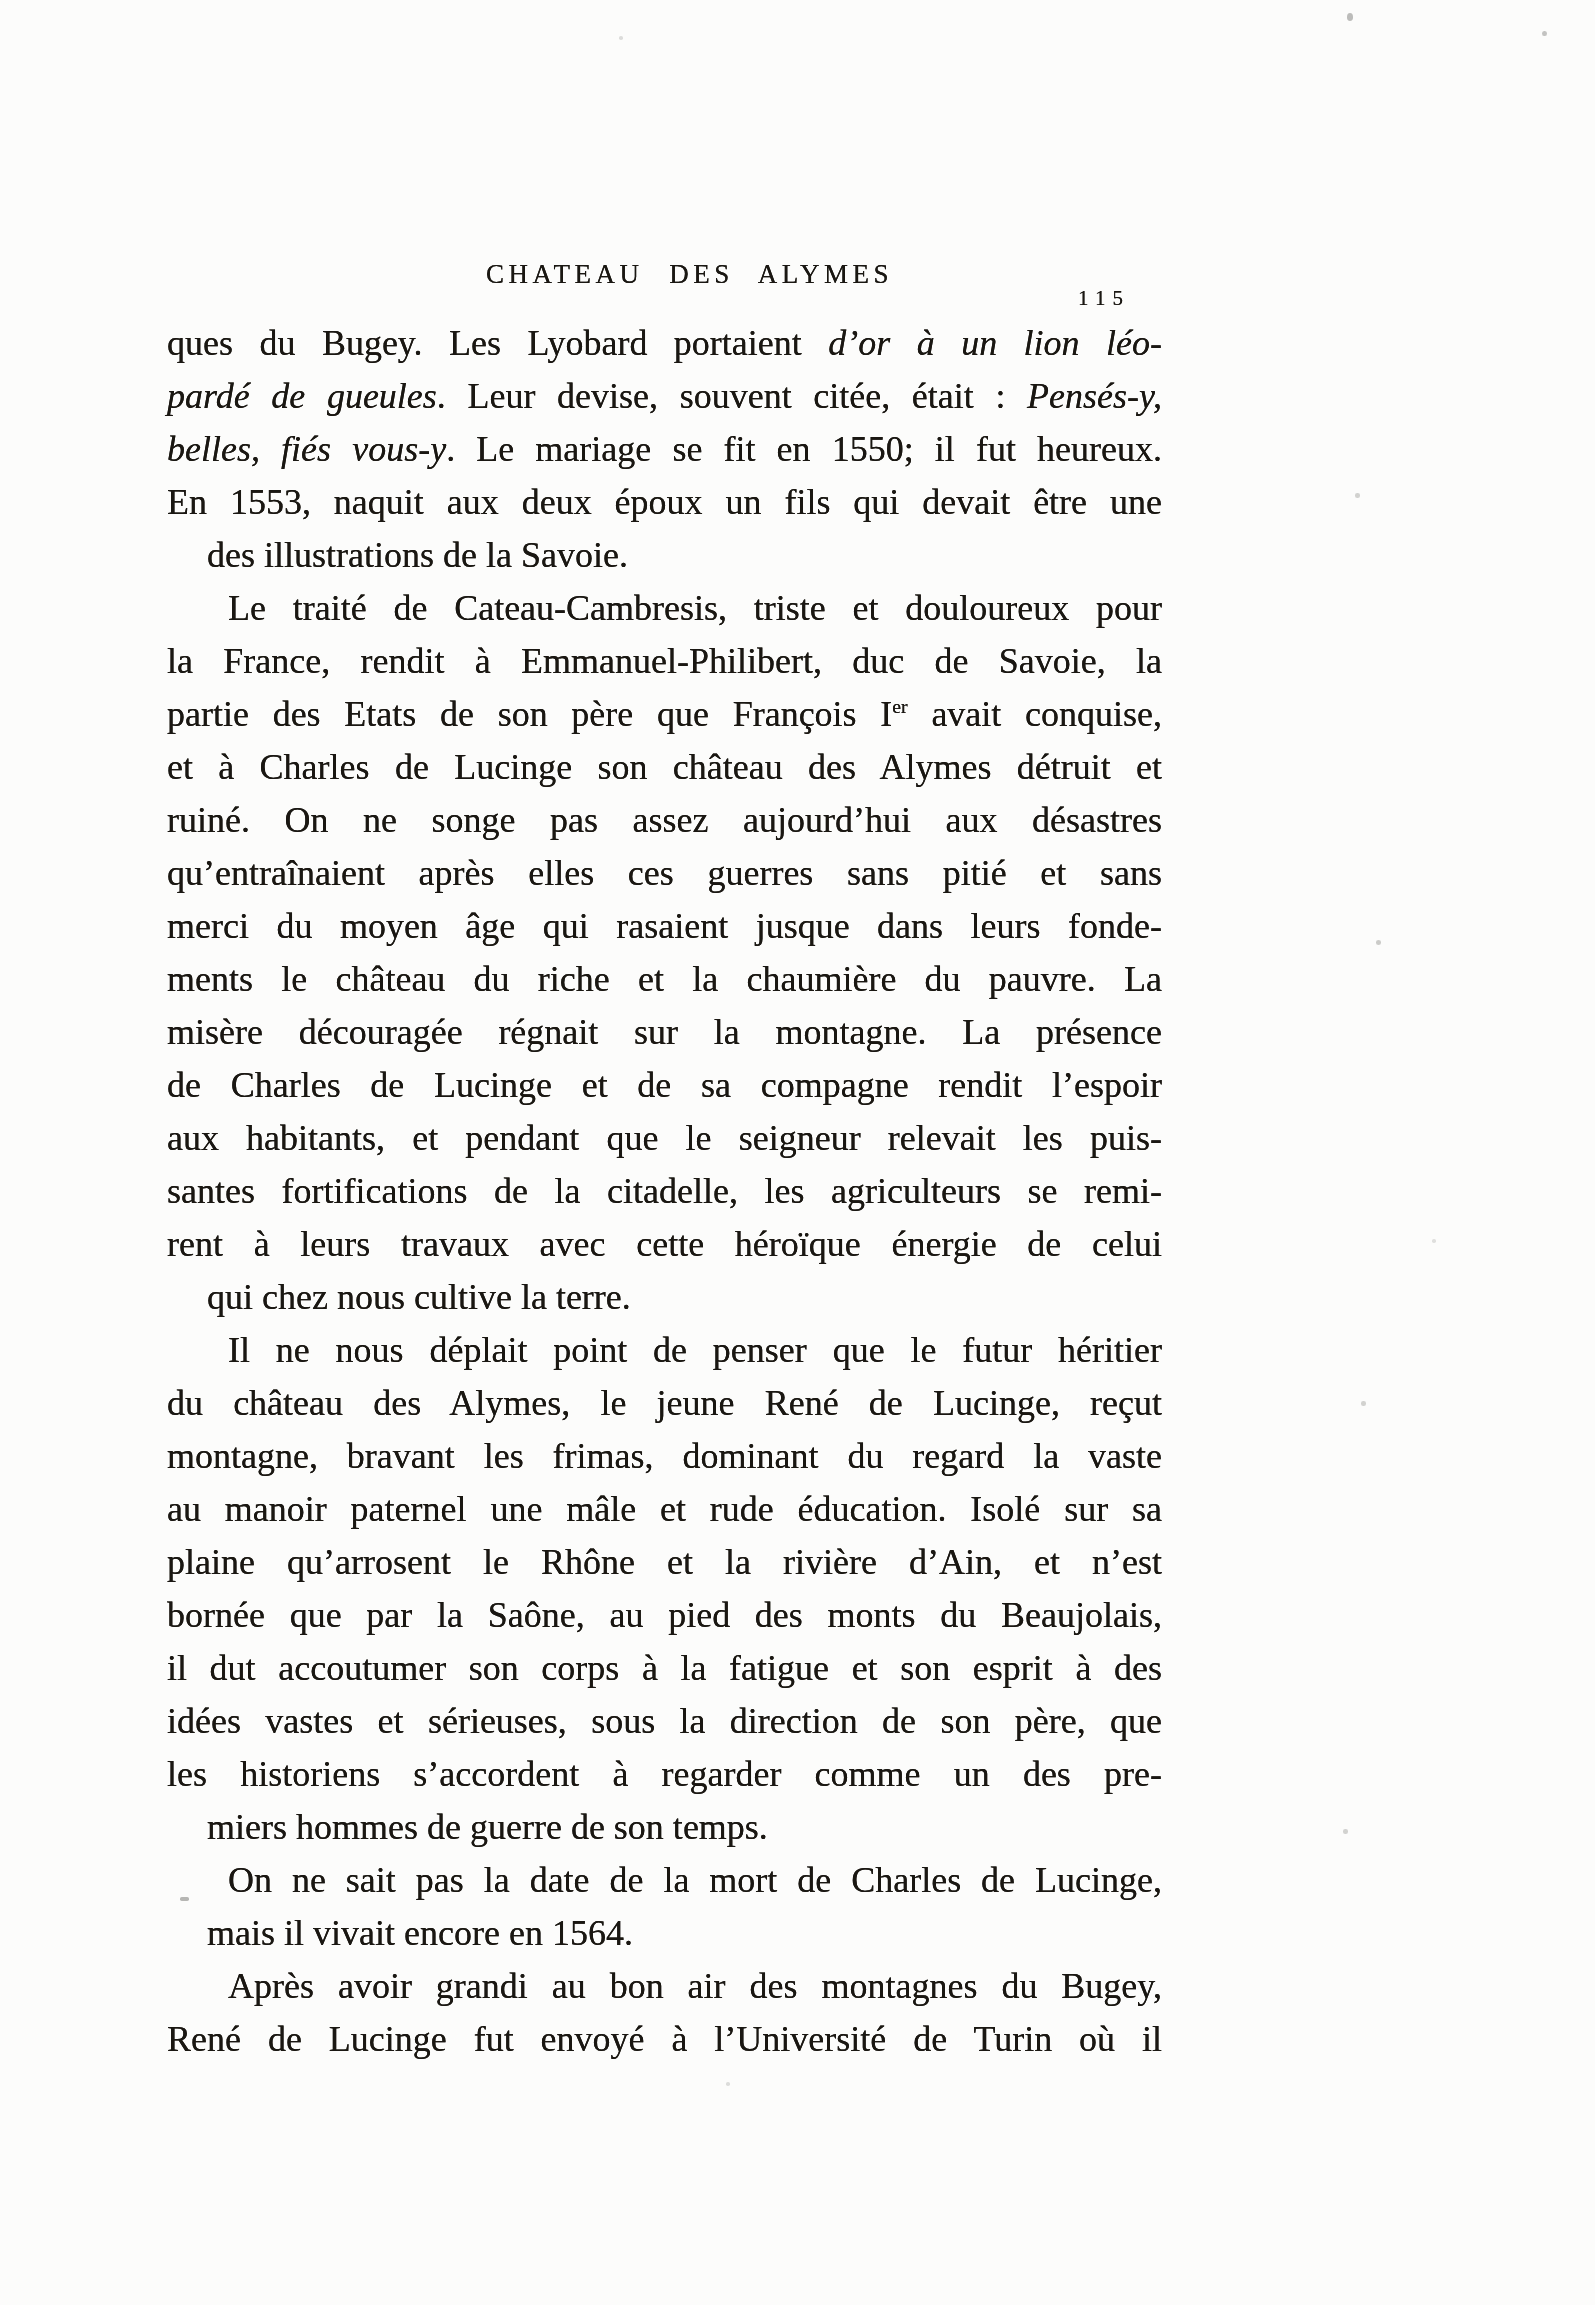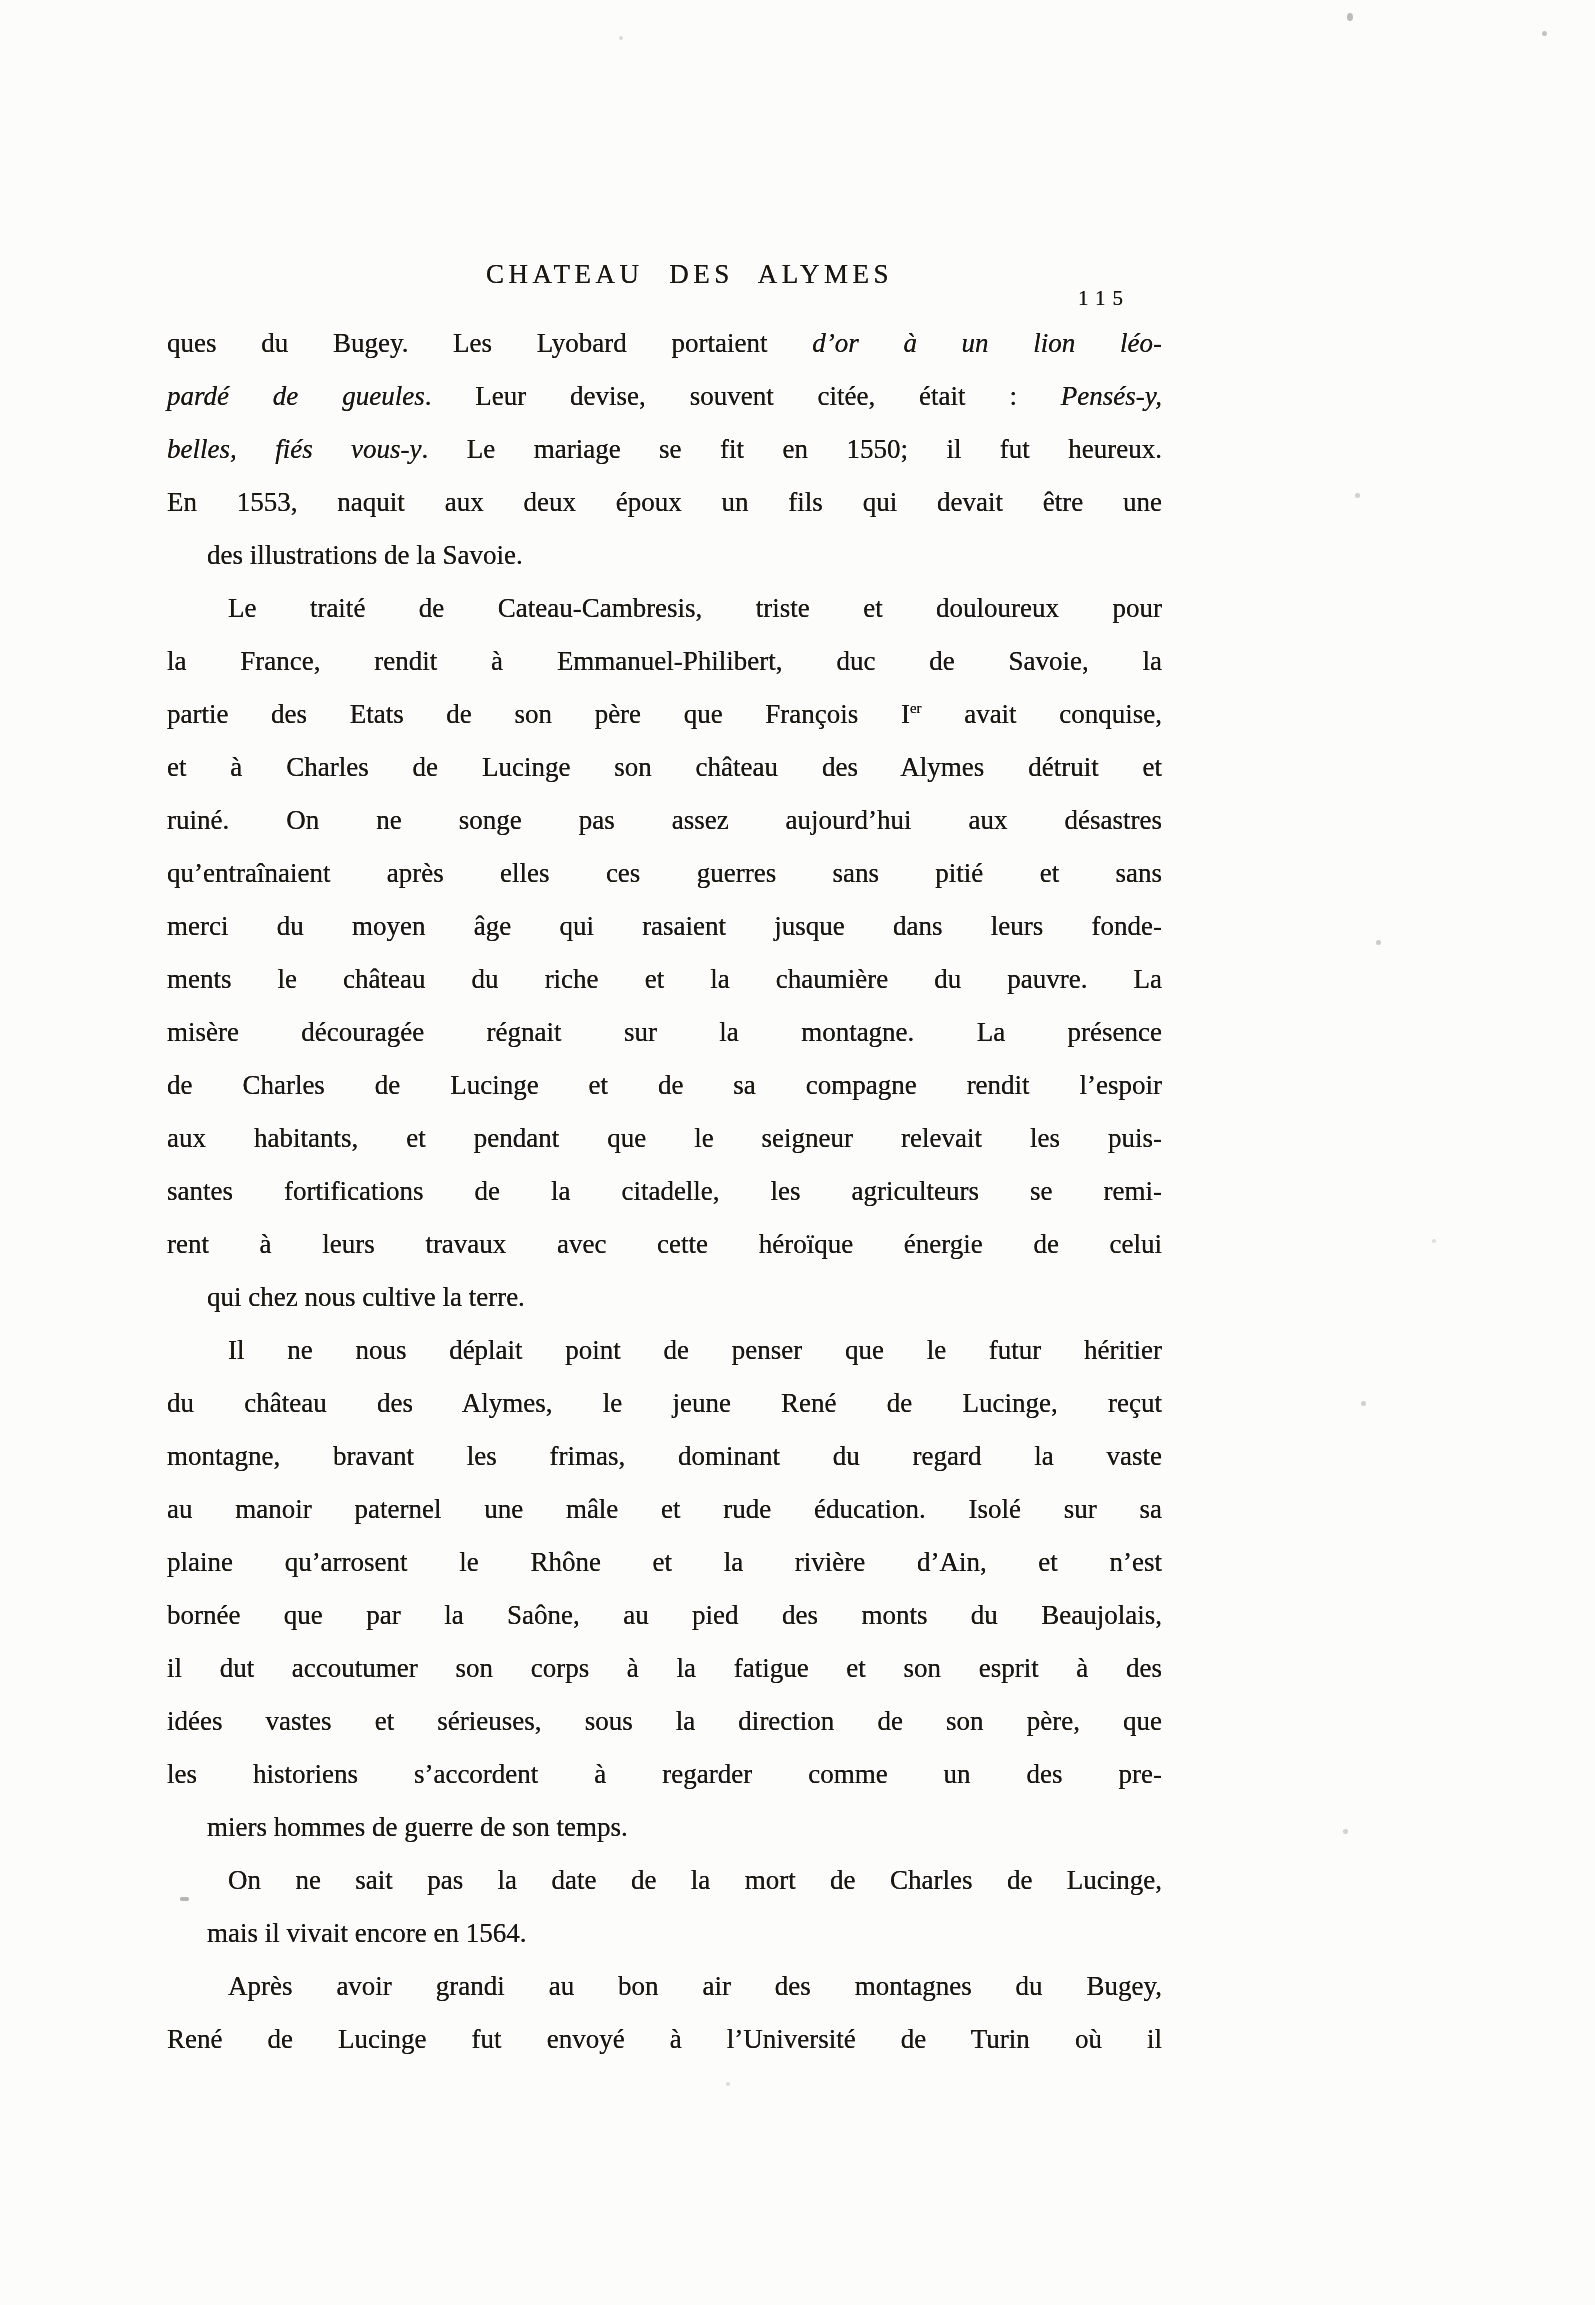--- a/index.html
+++ b/index.html
@@ -51,21 +51,21 @@
   .text-block {
     position: absolute;
     left: 167px;
     top: 317px;
     width: 995px;
     text-shadow: 0 0 0.5px currentColor;
   }
   .line {
     height: 53px;
     line-height: 53px;
-    font-size: 27px;
+    font-size: 36px;
     text-align: justify;
     text-align-last: justify;
     white-space: normal;
   }
   .line.nojust {
     text-align: center;
     text-align-last: left;
     margin-left: 40px;
   }
   .line.indent {

